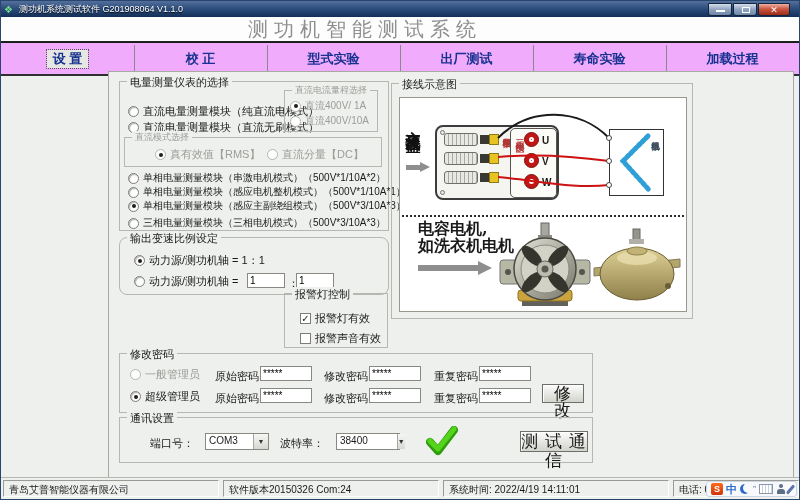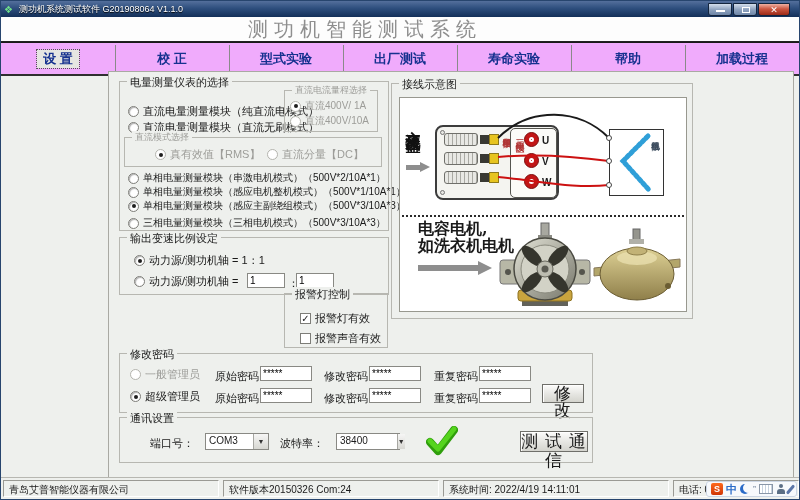--- a/index.html
+++ b/index.html
@@ -156,23 +156,20 @@
     <div class="tab">
         <span class="tlabel">型式实验</span>
       </div>
     <div class="tab">
         <span class="tlabel">出厂测试</span>
       </div>
     <div class="tab">
         <span class="tlabel">寿命实验</span>
       </div>
     <div class="tab">
-        <span class="tlabel">帮助</span>
-      </div>
-    <div class="tab">
         <span class="tlabel">加载过程</span>
       </div>
   </div>
 
   <div class="content-panel"></div>
 
   <div class="group" style="left:118px;top:80px;width:270px;height:150px;">
     <span class="gtitle">电量测量仪表的选择</span>
     <div class="radio" style="left:8px;top:22px;">
       <span class="rb"></span>
@@ -199,37 +196,37 @@
         <span class="rb"></span>
         <span class="lbl">真有效值【RMS】</span>
       </div>
       <div class="radio dis" style="left:142px;top:9px;">
         <span class="rb"></span>
         <span class="lbl">直流分量【DC】</span>
       </div>
     </div>
     <div class="radio" style="left:8px;top:89px;">
       <span class="rb"></span>
-      <span class="lbl s10">单相电量测量模块（串激电机模式）（500V*2/10A*1）</span>
+      <span class="lbl s10">单相电量测量模块（串激电机模式）（500V*1/10A*2）</span>
     </div>
     <div class="radio" style="left:8px;top:103px;">
       <span class="rb"></span>
       <span class="lbl s10">单相电量测量模块（感应电机整机模式）（500V*1/10A*1）</span>
     </div>
     <div class="radio checked" style="left:8px;top:117px;">
       <span class="rb"></span>
       <span class="lbl s10">单相电量测量模块（感应主副绕组模式）（500V*3/10A*3）</span>
     </div>
     <div class="radio" style="left:8px;top:134px;">
       <span class="rb"></span>
       <span class="lbl s10">三相电量测量模块（三相电机模式）（500V*3/10A*3）</span>
     </div>
   </div>
 
-  <div class="group" style="left:118px;top:236px;width:270px;height:58px;">
+  <div class="group" style="left:118px;top:236px;width:270px;height:58px;border-radius:8px;">
     <span class="gtitle">输出变速比例设定</span>
     <div class="radio checked" style="left:14px;top:15px;">
       <span class="rb"></span>
       <span class="lbl">动力源/测功机轴 = 1：1</span>
     </div>
     <div class="radio" style="left:14px;top:36px;text-align:right;">
       <span class="rb"></span>
       <span class="lbl">动力源/测功机轴 =</span>
     </div>
     <input class="tinput" style="left: 127px; top: 35px; width: 38px; height: 15px;" value="1">

